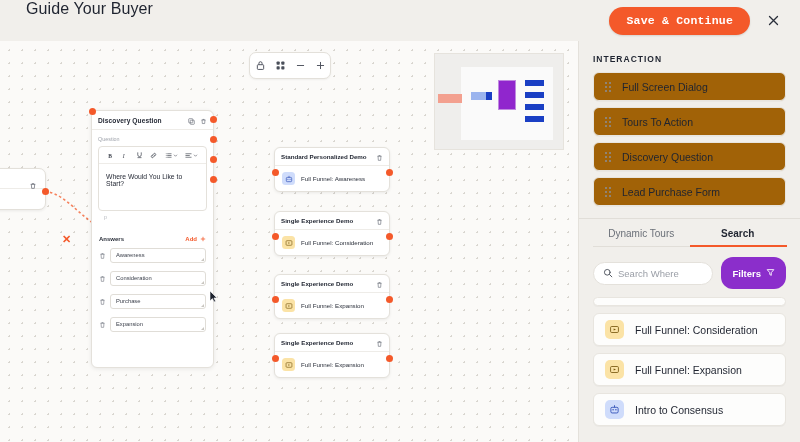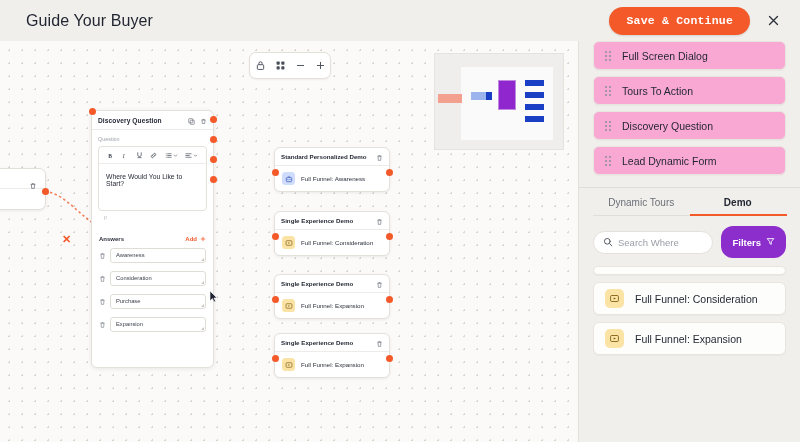--- a/index.html
+++ b/index.html
@@ -8,21 +8,21 @@
     font-family: "Liberation Sans", sans-serif;
     background: #ffffff;
     overflow: hidden;
   }
   #app { position: relative; width: 800px; height: 442px; background: #f1efeb; }
 
   
   .header {
     position: absolute; left: 0; top: 0; width: 800px; height: 41px;
     background: #f1efeb;
-    display: flex; align-items: center;
+    display: flex; align-items: flex-start;
   }
   .header-title {
     margin-left: 26px; font-size: 16px; font-weight: 400; color: #1f2430;
     letter-spacing: .1px;
   }
   .header-right {
     position: absolute; right: 18px; top: 0; height: 41px;
     display: flex; align-items: center; gap: 14px;
   }
   .save-btn {
@@ -153,21 +153,21 @@
   .sidebar {
     position: absolute; left: 578px; top: 41px; width: 222px; height: 401px;
     background: #f1efeb; border-left: 1px solid #e4e1db;
   }
   .sb-section-title {
     font-size: 8.5px; font-weight: 700; color: #1f2430;
     letter-spacing: 1px; padding: 13px 14px 8px 14px;
   }
   .sb-list { padding: 0 14px; display: flex; flex-direction: column; gap: 6px; }
   .sb-item {
-    height: 29px; background: #f9a8d4; border: 1px solid #e8e5df; border-radius: 6px;
+    height: 29px; background: #a16207; border: 1px solid #e8e5df; border-radius: 6px;
     display: flex; align-items: center; gap: 11px; padding: 0 11px; cursor: pointer;
     box-shadow: 0 1px 1px rgba(0,0,0,.03);
   }
   .sb-item-label { font-size: 10.5px; color: #1f2430; }
   .grip { display: grid; grid-template-columns: 2px 2px; gap: 2px; flex: 0 0 auto; }
   .grip i { width: 2px; height: 2px; background: #8b8f98; border-radius: 50%; display:block; }
 
   .sb-divider { margin: 12px 0 0 0; height: 1px; background: #e1ded8; }
 
   .tabs { display: flex; position: relative; padding: 0 14px; }
@@ -488,20 +488,21 @@
             <rect x="1.6" y="2.6" width="8.8" height="6.8" rx="1.2"></rect>
               <path d="M5 4.8 L7.6 6 L5 7.2 Z" fill="#7a5a12" stroke="none"></path>
           </svg>
         </span>
         <span class="dn-label">Full Funnel: Expansion</span>
       </div>
     </div>
   </div>
 
   <div class="sidebar">
+    <div class="sb-section-title">INTERACTION</div>
 
     <div class="sb-list">
       <div class="sb-item">
         <span class="grip">
             <i></i>
             <i></i>
             <i></i>
             <i></i>
             <i></i>
             <i></i>
@@ -532,29 +533,29 @@
       </div>
       <div class="sb-item">
         <span class="grip">
             <i></i>
             <i></i>
             <i></i>
             <i></i>
             <i></i>
             <i></i>
           </span>
-        <span class="sb-item-label">Lead Dynamic Form</span>
+        <span class="sb-item-label">Lead Purchase Form</span>
       </div>
     </div>
 
     <div class="sb-divider"></div>
 
     <div class="tabs">
       <div class="tab">Dynamic Tours</div>
-      <div class="tab active">Demo</div>
+      <div class="tab active">Search</div>
       <div class="tabs-underline"></div>
       <div class="tab-active-bar" style="left:111px; width:97px;"></div>
     </div>
 
     <div class="search-row">
       <div class="search-box">
         <span>
           <svg width="10" height="10" viewBox="0 0 14 14" fill="none" stroke="#4a4f5a" stroke-width="1.3" stroke-linecap="round">
             <circle cx="6" cy="6" r="4"></circle>
               <path d="M9.2 9.2 L12.4 12.4"></path>
@@ -588,15 +589,26 @@
       <div class="demo-card">
         <span class="demo-card-icon dc-yellow">
           <svg width="11" height="11" viewBox="0 0 14 14" fill="none" stroke="#7a5a12" stroke-width="1.1">
             <rect x="2" y="3.2" width="10" height="7.6" rx="1.4"></rect>
               <path d="M5.9 5.6 L8.9 7 L5.9 8.4 Z" fill="#7a5a12" stroke="none"></path>
           </svg>
         </span>
         <span class="demo-card-label">Full Funnel: Expansion</span>
       </div>
 
+      <div class="demo-card">
+        <span class="demo-card-icon dc-blue">
+          <svg width="11" height="11" viewBox="0 0 14 14" fill="none" stroke="#2b4bb5" stroke-width="1.1">
+            <rect x="2.4" y="4.2" width="9.2" height="7.2" rx="1.6"></rect>
+              <path d="M7 1.6v2.6"></path>
+            <circle cx="5.2" cy="7.4" r=".9" fill="#2b4bb5" stroke="none"></circle>
+              <circle cx="8.8" cy="7.4" r=".9" fill="#2b4bb5" stroke="none"></circle>
+          </svg>
+        </span>
+        <span class="demo-card-label">Intro to Consensus</span>
+      </div>
     </div>
   </div>
 </div>
 
 </body></html>

